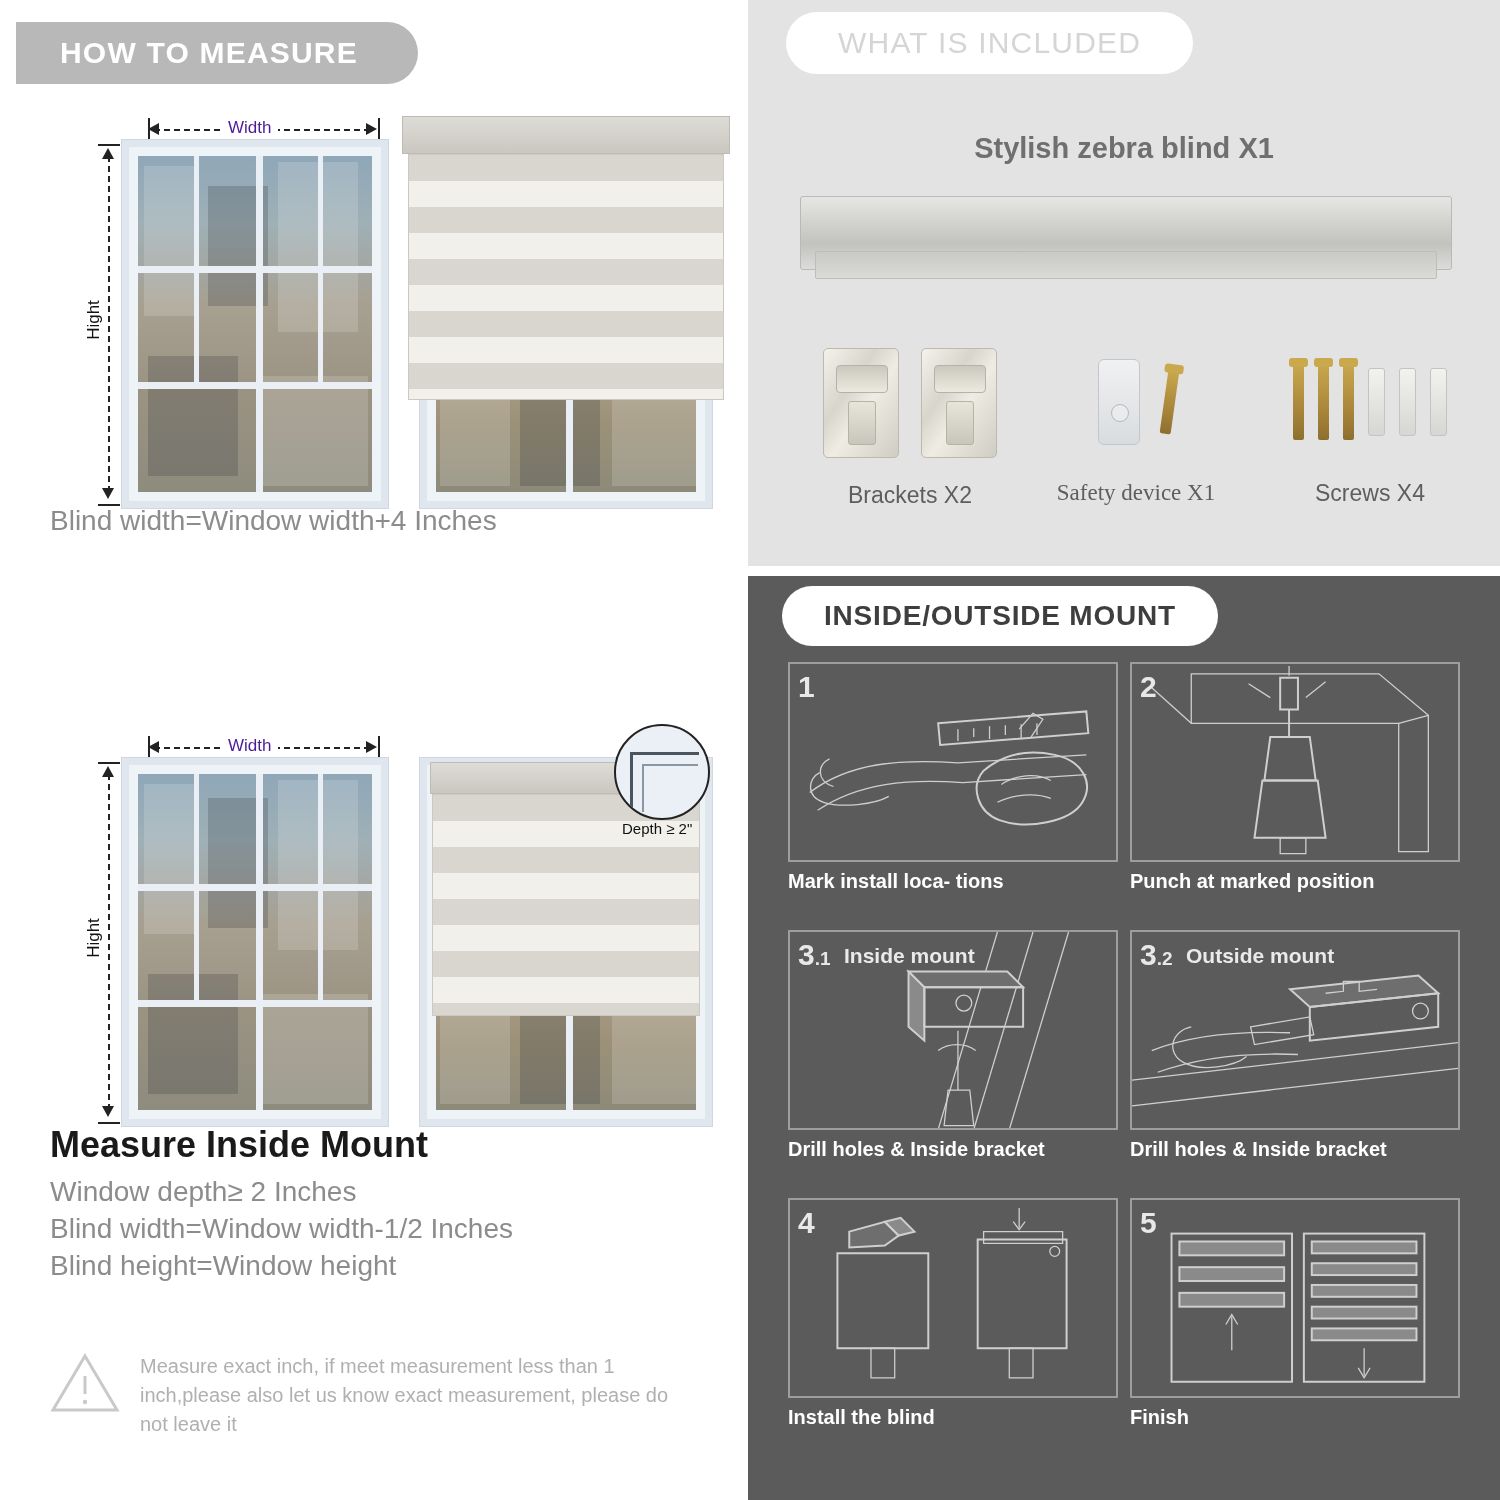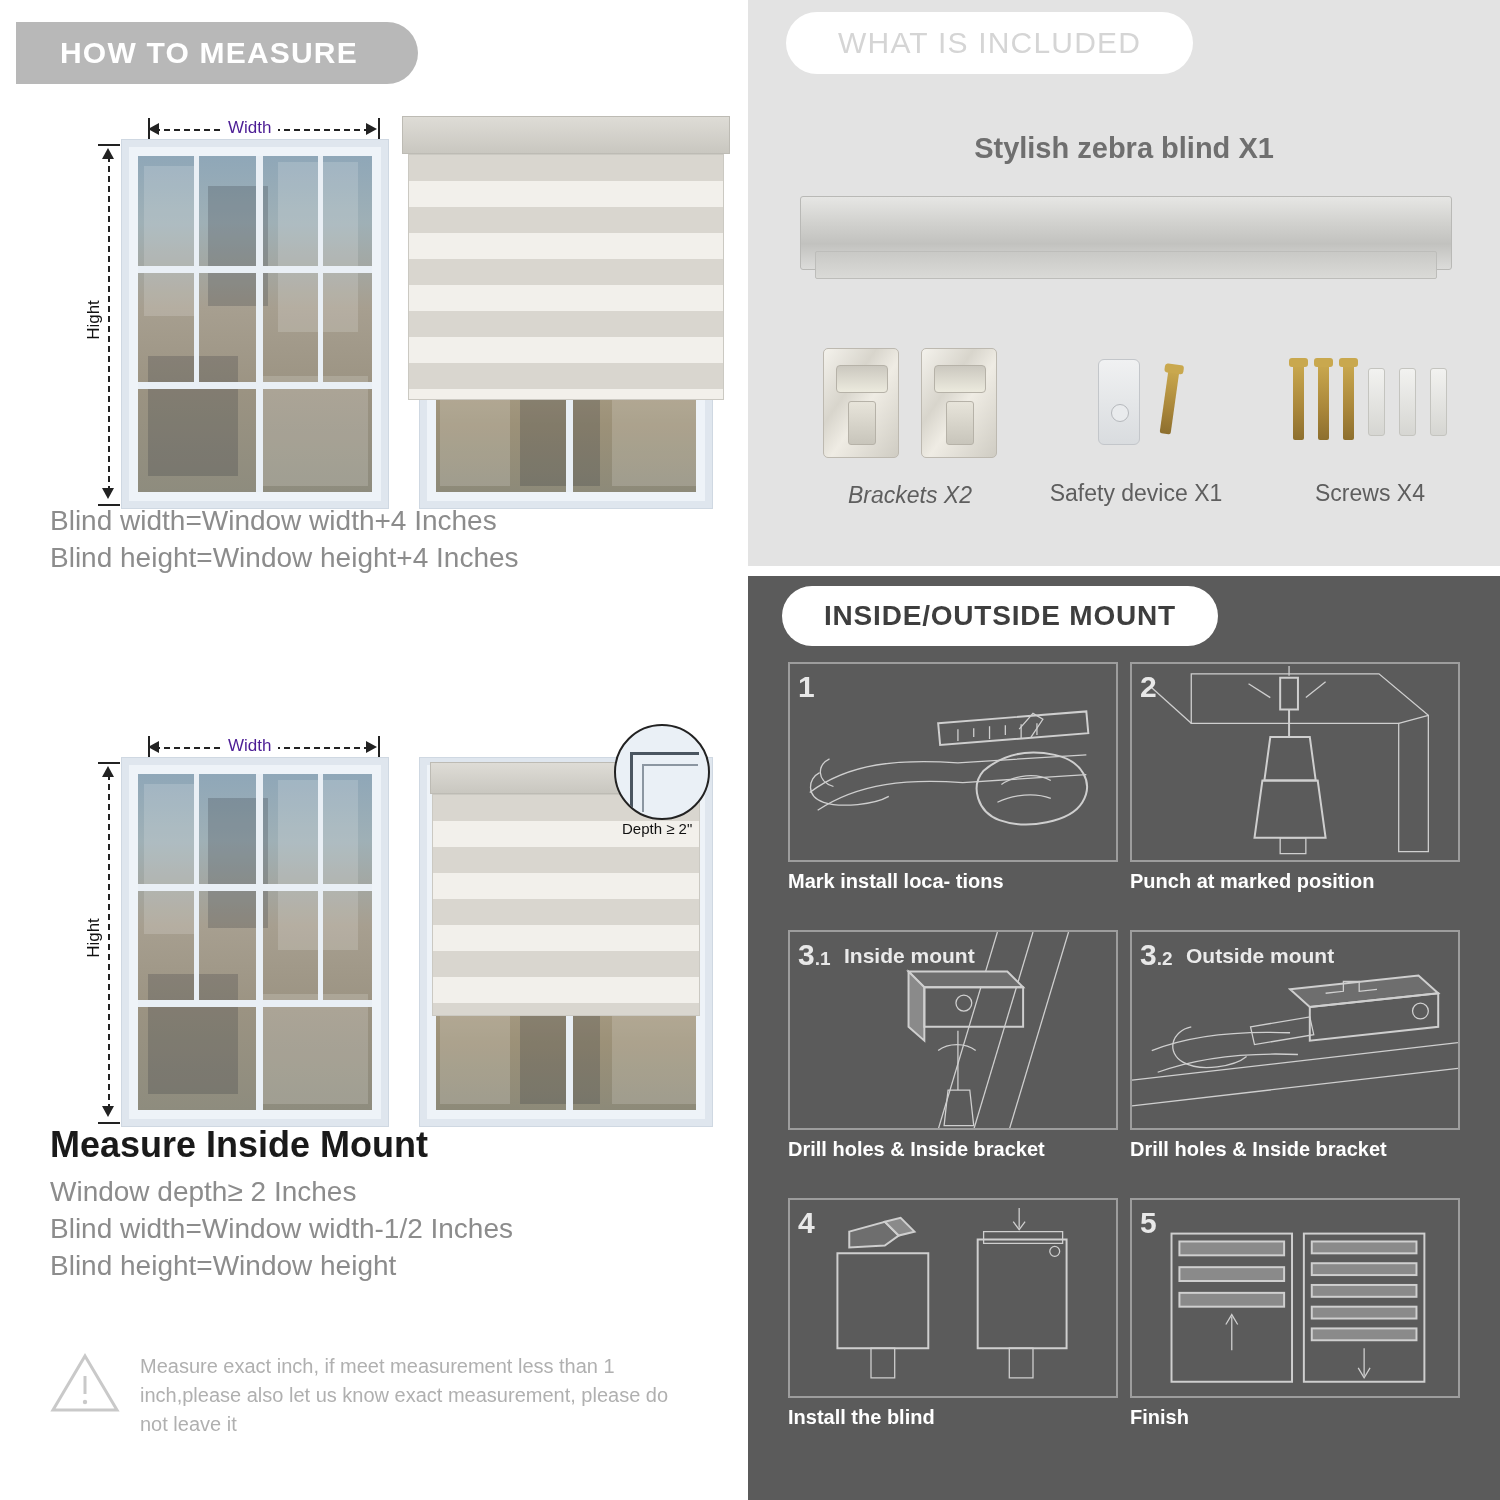--- a/index.html
+++ b/index.html
@@ -239,21 +239,20 @@
             <div class="bldg" style="left:176px;top:140px;width:90px;height:190px;"></div>
             <div class="mull-v" style="left:130px;top:230px;height:120px;"></div>
           </div>
         </div>
         <div class="blind-head" style="left:366px;top:6px;width:328px;height:38px;"></div>
         <div class="blind-body" style="left:372px;top:44px;width:316px;height:246px;"></div>
 
       </div>
 
       <div class="m-line">Blind width=Window width+4 Inches</div>
-      <div class="m-line">Blind height=Window height+4 Inches</div>
     </div>
 
     <div class="measure-block mb2">
       <div class="diagram">
 
         <div class="dim-line-h" style="left:118px;top:19px;width:216px;"></div>
         <div class="arrowL" style="left:112px;top:13px;"></div>
         <div class="arrowR" style="left:330px;top:13px;"></div>
         <div class="tick-v" style="left:112px;top:8px;"></div>
         <div class="tick-v" style="left:342px;top:8px;"></div>
@@ -322,34 +321,34 @@
     <div class="panel-included">
       <div class="badge-white">
         <span>WHAT IS INCLUDED</span>
       </div>
       <div class="inc-title">Stylish zebra blind X1</div>
 
       <div class="rail"></div>
 
       <div class="parts-row">
 
-        <div class="part" style="left:62px;top:0;width:200px;font-style:italic;">
+        <div class="part" style="left:62px;top:0;width:200px;">
           <div style="display:flex;gap:22px;justify-content:center;">
             <div class="bracket"></div>
             <div class="bracket"></div>
           </div>
           <div class="part-label" style="margin-top:24px;">Brackets X2</div>
         </div>
 
         <div class="part" style="left:278px;top:0;width:220px;">
           <div style="display:flex;gap:24px;justify-content:center;align-items:center;height:108px;">
             <div class="safety"></div>
             <div class="screw" style="height:64px;transform:rotate(8deg);"></div>
           </div>
-          <div class="part-label" style="margin-top:24px;">Safety device X1</div>
+          <div class="part-label" style="margin-top:24px;font-family:Liberation Serif, serif;">Safety device X1</div>
         </div>
 
         <div class="part" style="left:512px;top:0;width:220px;">
           <div style="display:flex;gap:14px;justify-content:center;align-items:center;height:108px;">
             <div class="screw"></div>
             <div class="screw"></div>
             <div class="screw"></div>
             <div class="anchor"></div>
             <div class="anchor"></div>
             <div class="anchor"></div>

